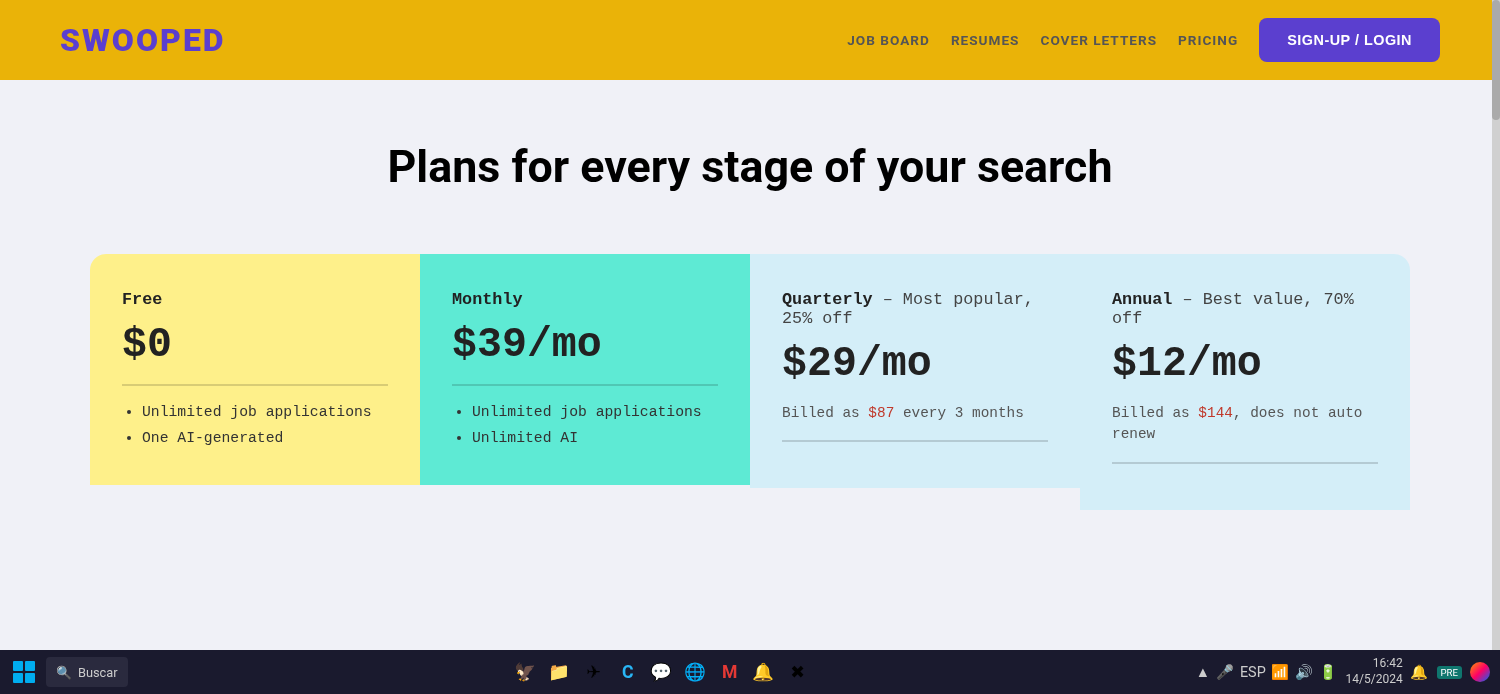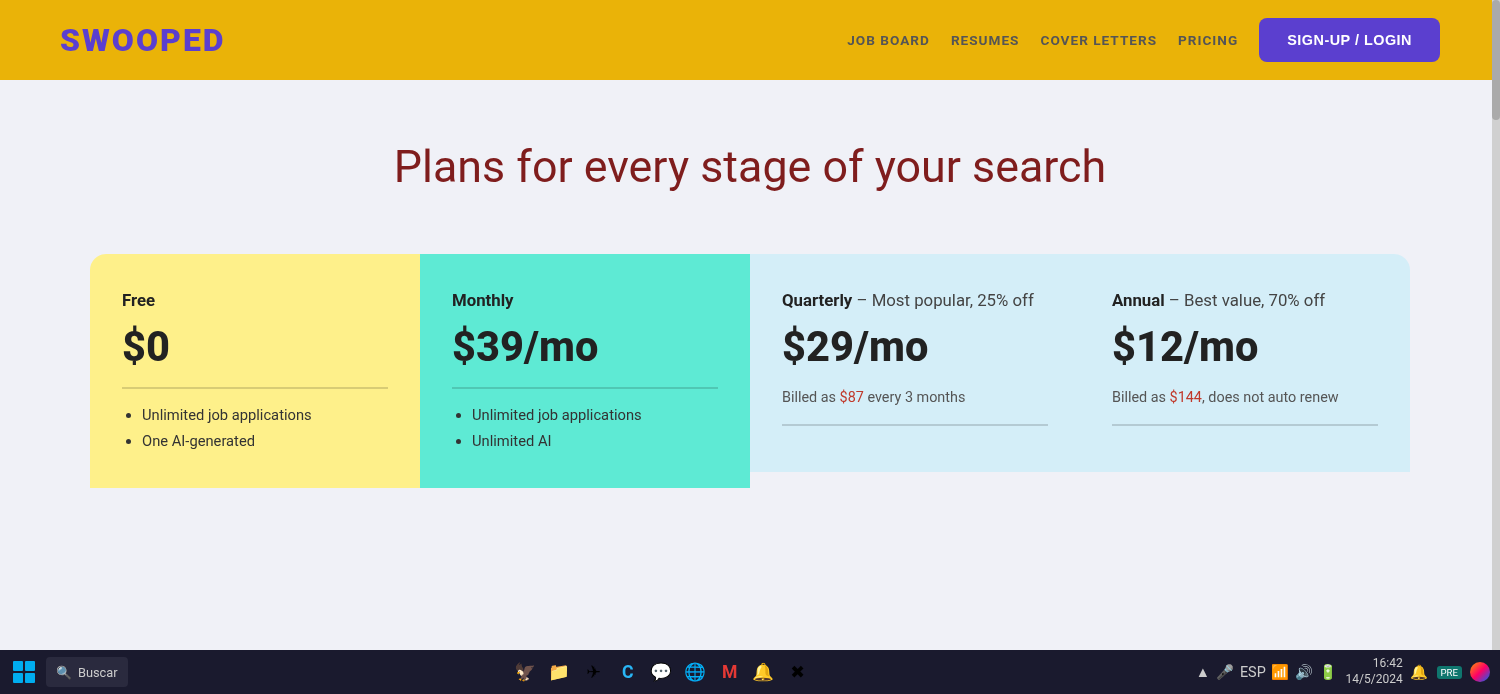--- a/index.html
+++ b/index.html
@@ -71,33 +71,34 @@
       border-radius: 4px;
     }
 
     
     .hero {
       text-align: center;
       padding: 60px 40px 40px;
     }
     .hero-title {
       font-size: 2.8rem;
-      font-weight: 400;
-      color: #7f1d1d;
+      font-weight: 700;
+      color: #000000;
       line-height: 1.2;
     }
 
     
     .pricing-row {
       display: flex;
       justify-content: center;
       gap: 0;
       padding: 0 60px;
       margin-top: 20px;
       align-items: flex-start;
+      font-family: Liberation Mono, monospace;
     }
     .pricing-card {
       flex: 1;
       max-width: 330px;
       min-width: 240px;
       padding: 36px 32px 30px;
       position: relative;
     }
     .card-free {
       background: #fef08a;

